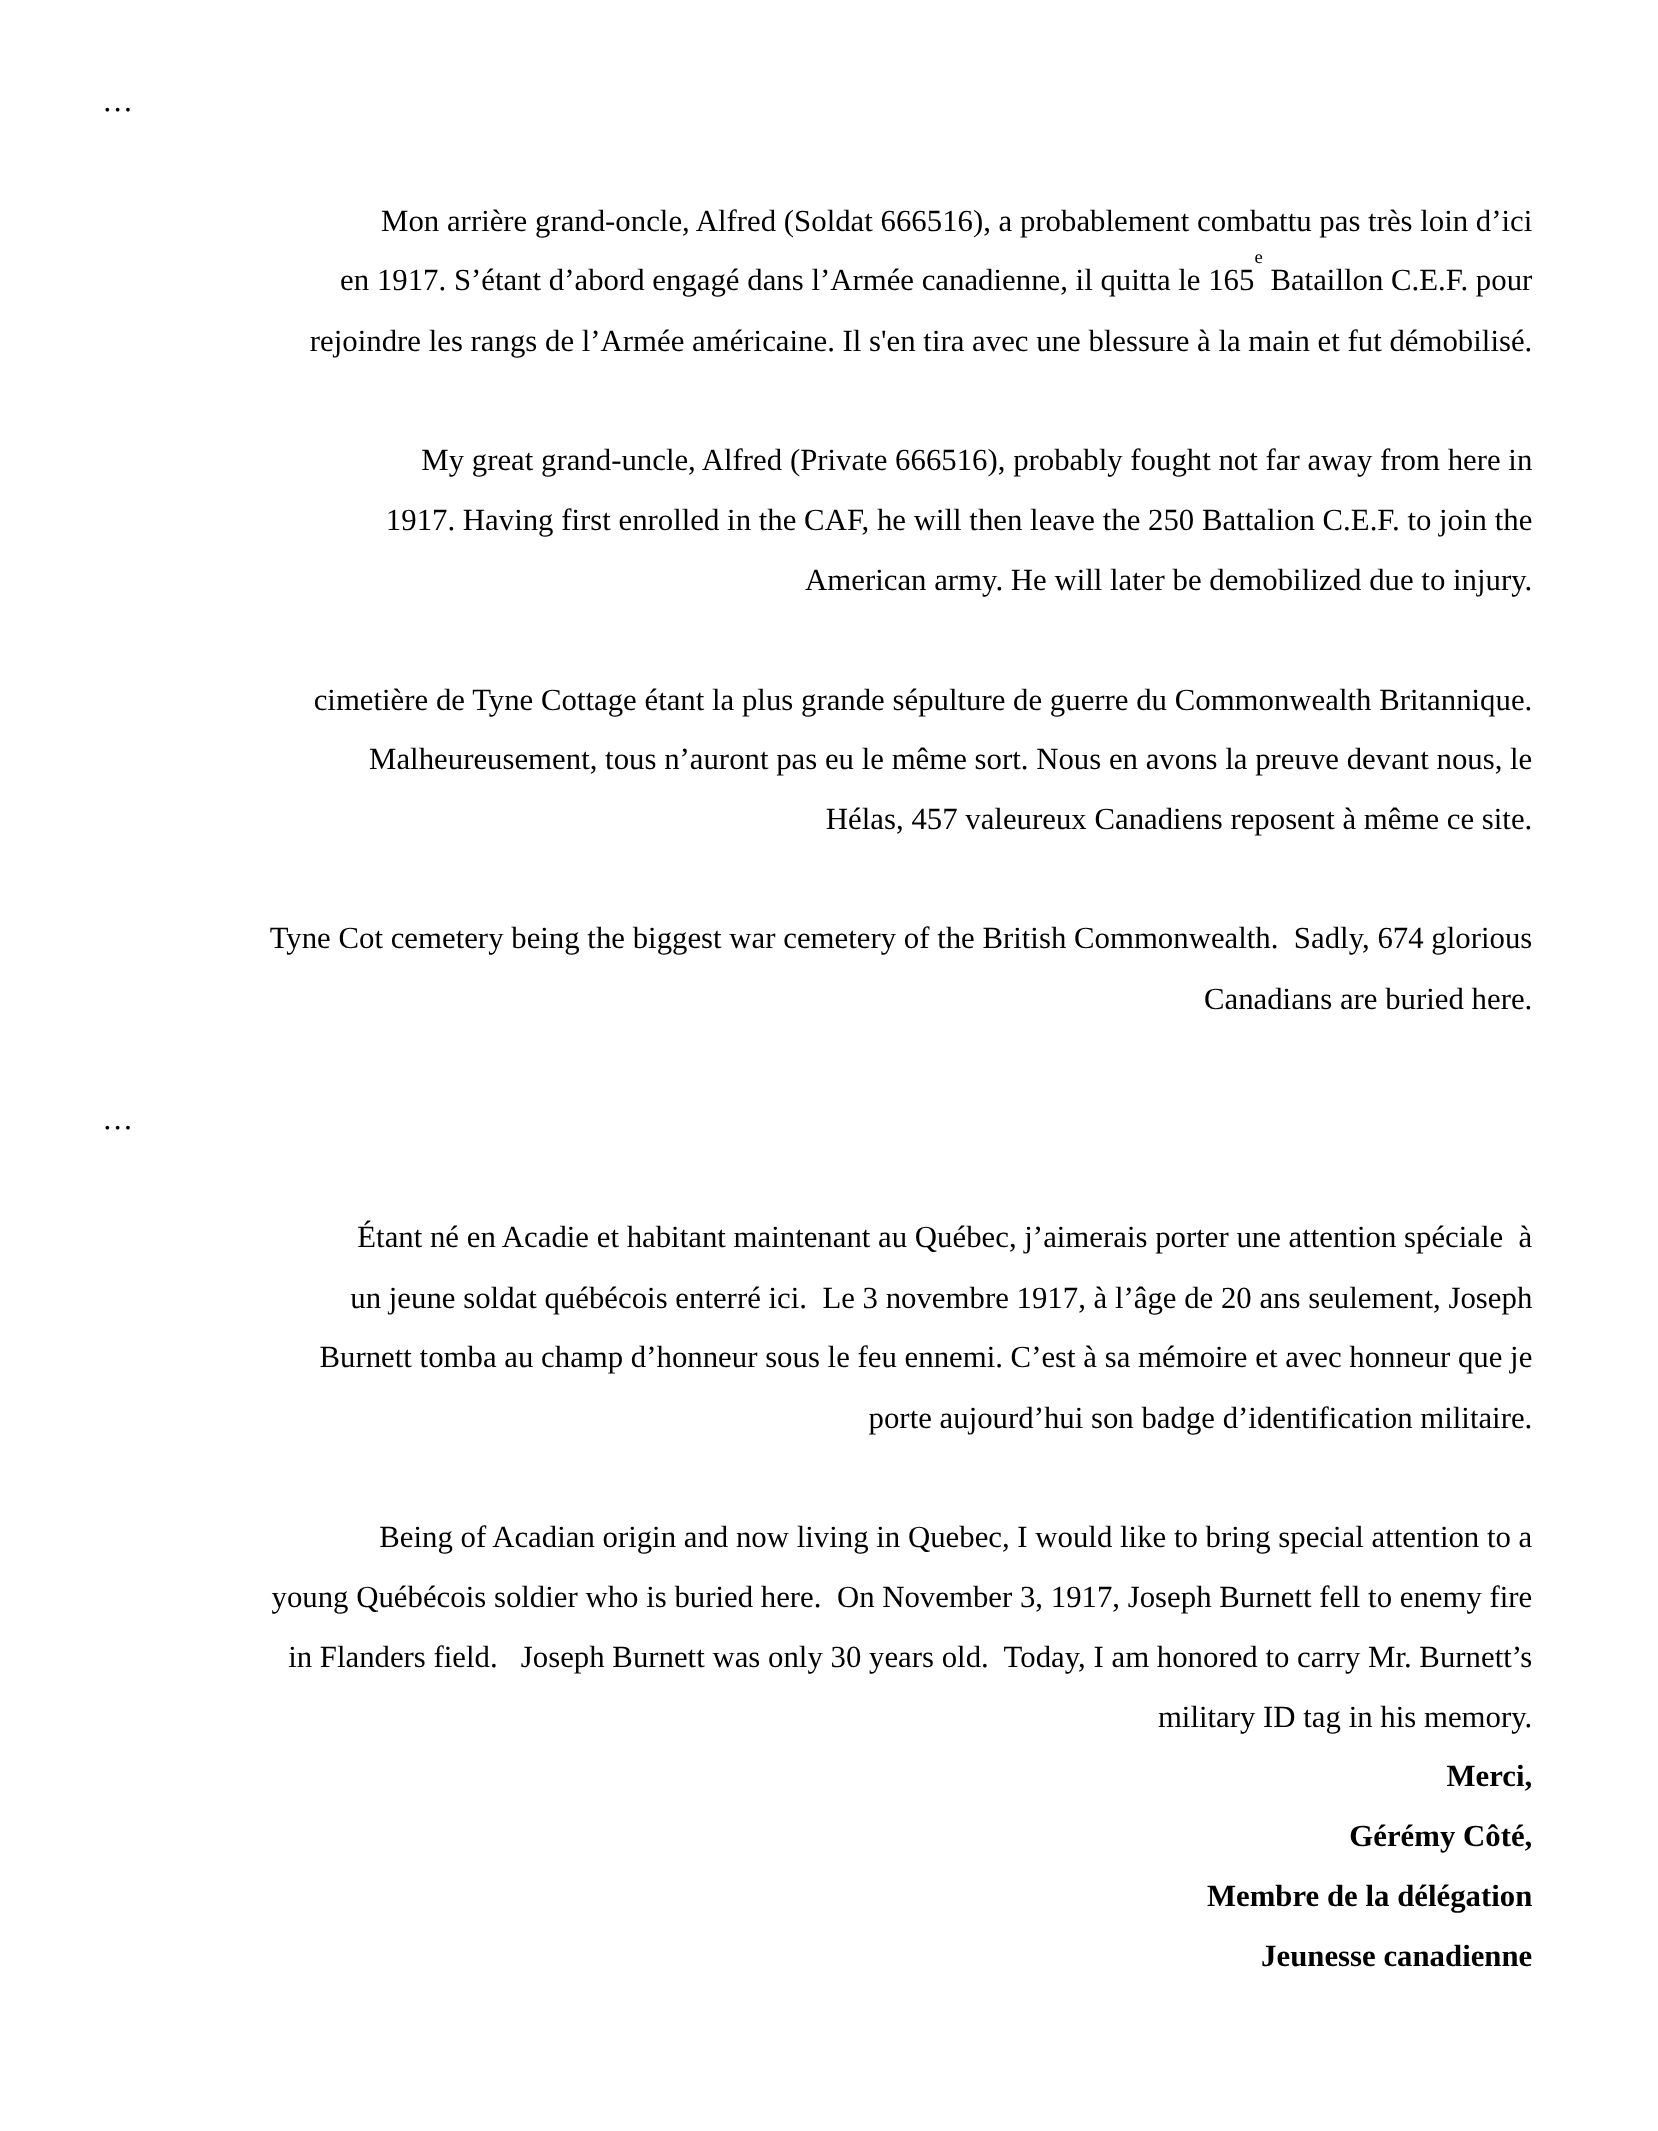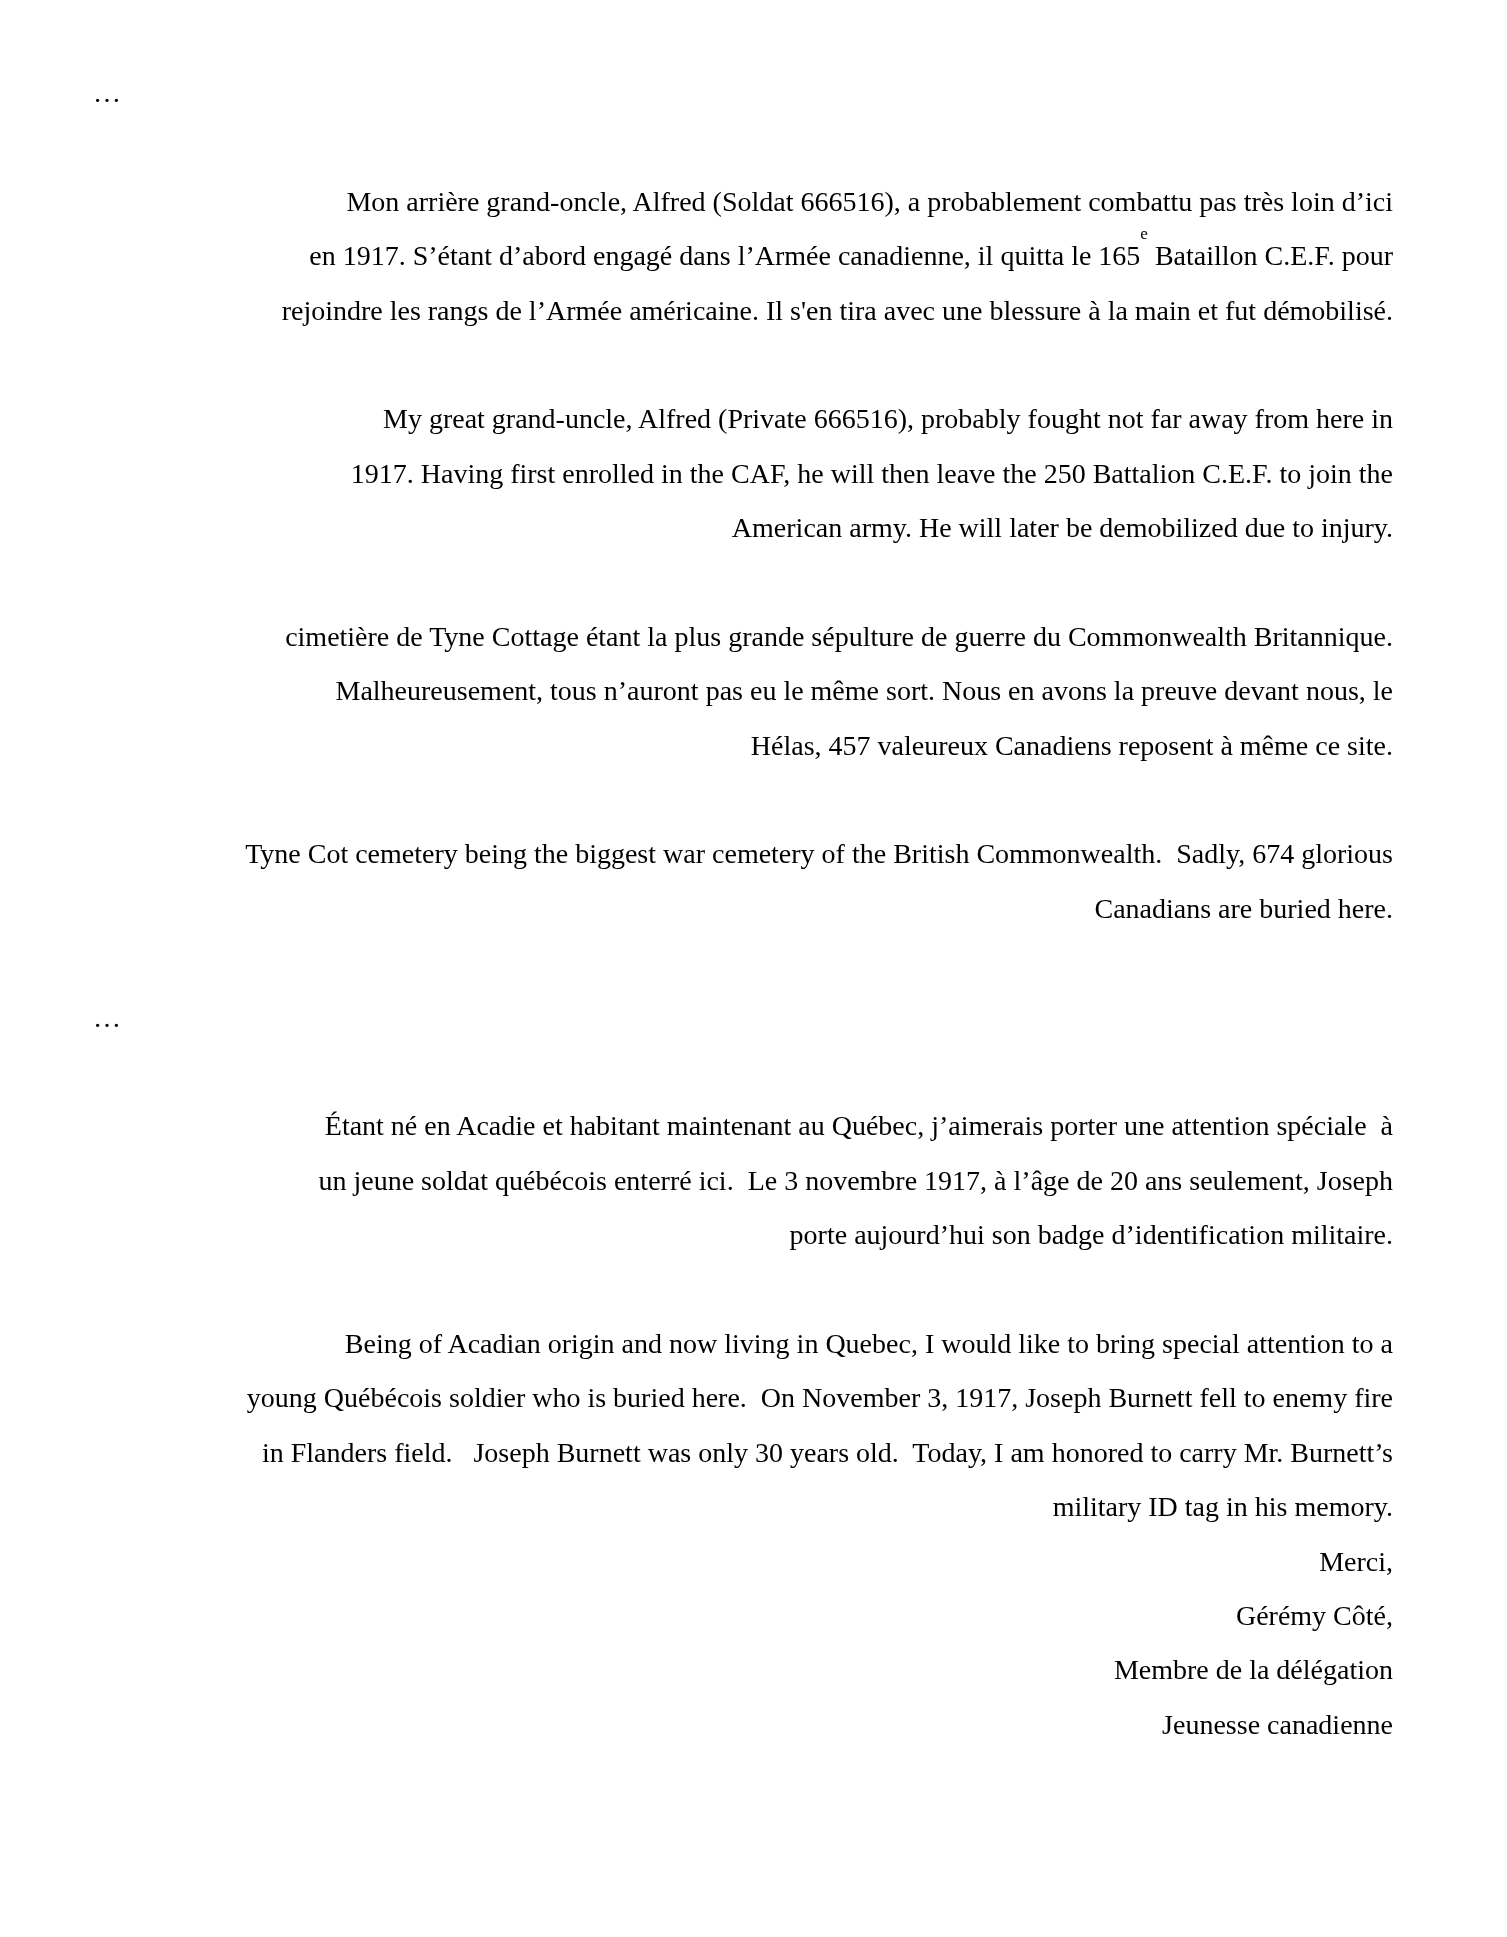--- a/index.html
+++ b/index.html
@@ -42,21 +42,21 @@
     display: block;
     height: 54.4px;
   }
   .para { display: block; text-align: right; }
   .ellipsis { display: block; height: 54.4px; letter-spacing: 1px; }
   .signature {
     display: block;
     text-align: right;
     width: 1300px;
   }
-  .signature .line { white-space: pre; }
+  .signature .line { white-space: pre; font-weight: bold; }
   sup.ord {
     font-size: 17px;
     vertical-align: top;
     position: relative;
     top: -4px;
     line-height: 1;
   }
 </style>
 </head>
 <body>
@@ -93,20 +93,21 @@
       <span class="line">Canadians are buried here.</span>
     </div>
     <span class="blank"></span>
 
     <span class="ellipsis">…</span>
     <span class="blank"></span>
 
     <div class="para">
       <span class="line indent">Étant né en Acadie et habitant maintenant au Québec, j’aimerais porter une attention spéciale  à</span>
       <span class="line">un jeune soldat québécois enterré ici.  Le 3 novembre 1917, à l’âge de 20 ans seulement, Joseph</span>
+      <span class="line">Burnett tomba au champ d’honneur sous le feu ennemi. C’est à sa mémoire et avec honneur que je</span>
       <span class="line">porte aujourd’hui son badge d’identification militaire.</span>
     </div>
     <span class="blank"></span>
 
     <div class="para">
       <span class="line indent">Being of Acadian origin and now living in Quebec, I would like to bring special attention to a</span>
       <span class="line">young Québécois soldier who is buried here.  On November 3, 1917, Joseph Burnett fell to enemy fire</span>
       <span class="line">in Flanders field.   Joseph Burnett was only 30 years old.  Today, I am honored to carry Mr. Burnett’s</span>
       <span class="line">military ID tag in his memory.</span>
     </div>

